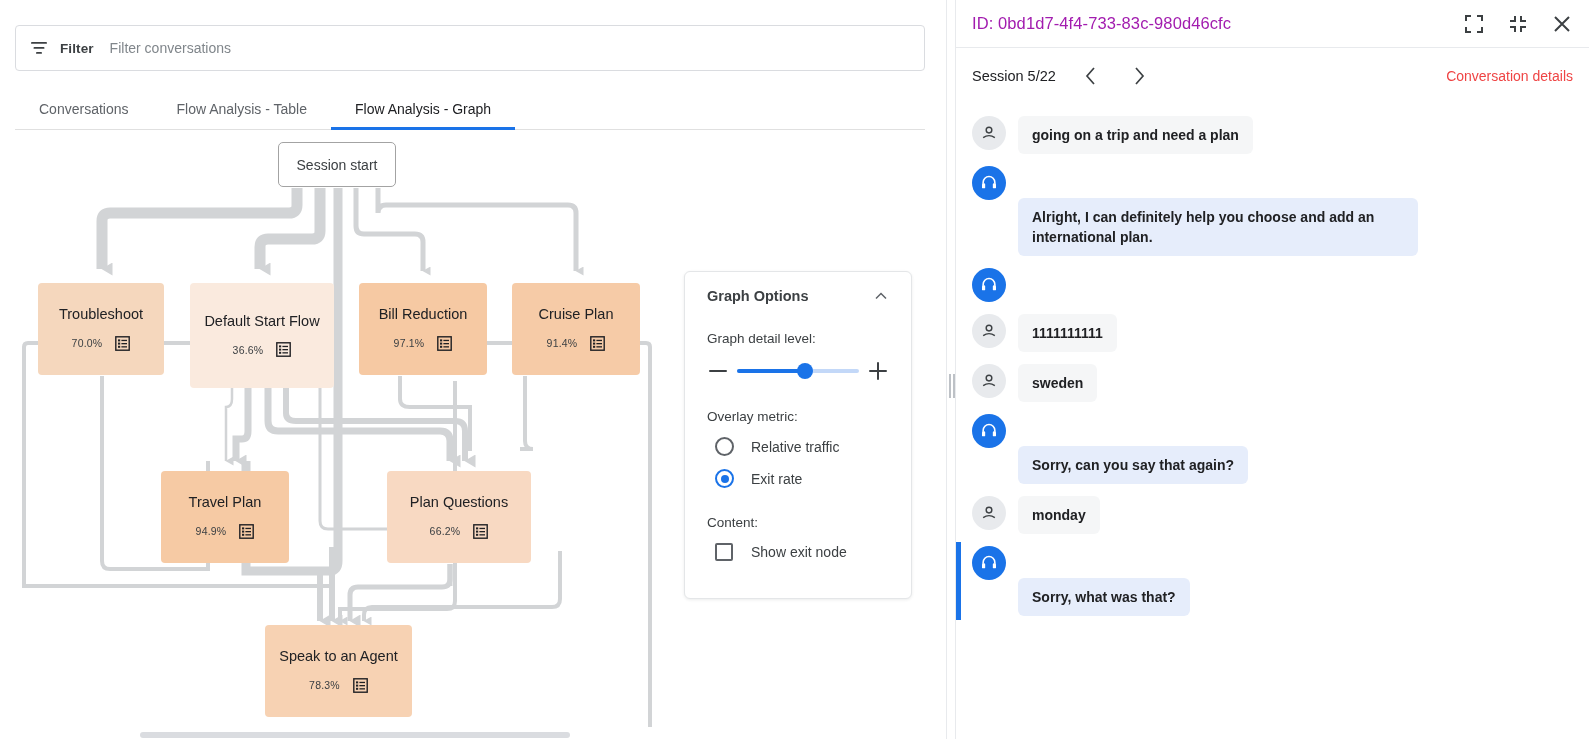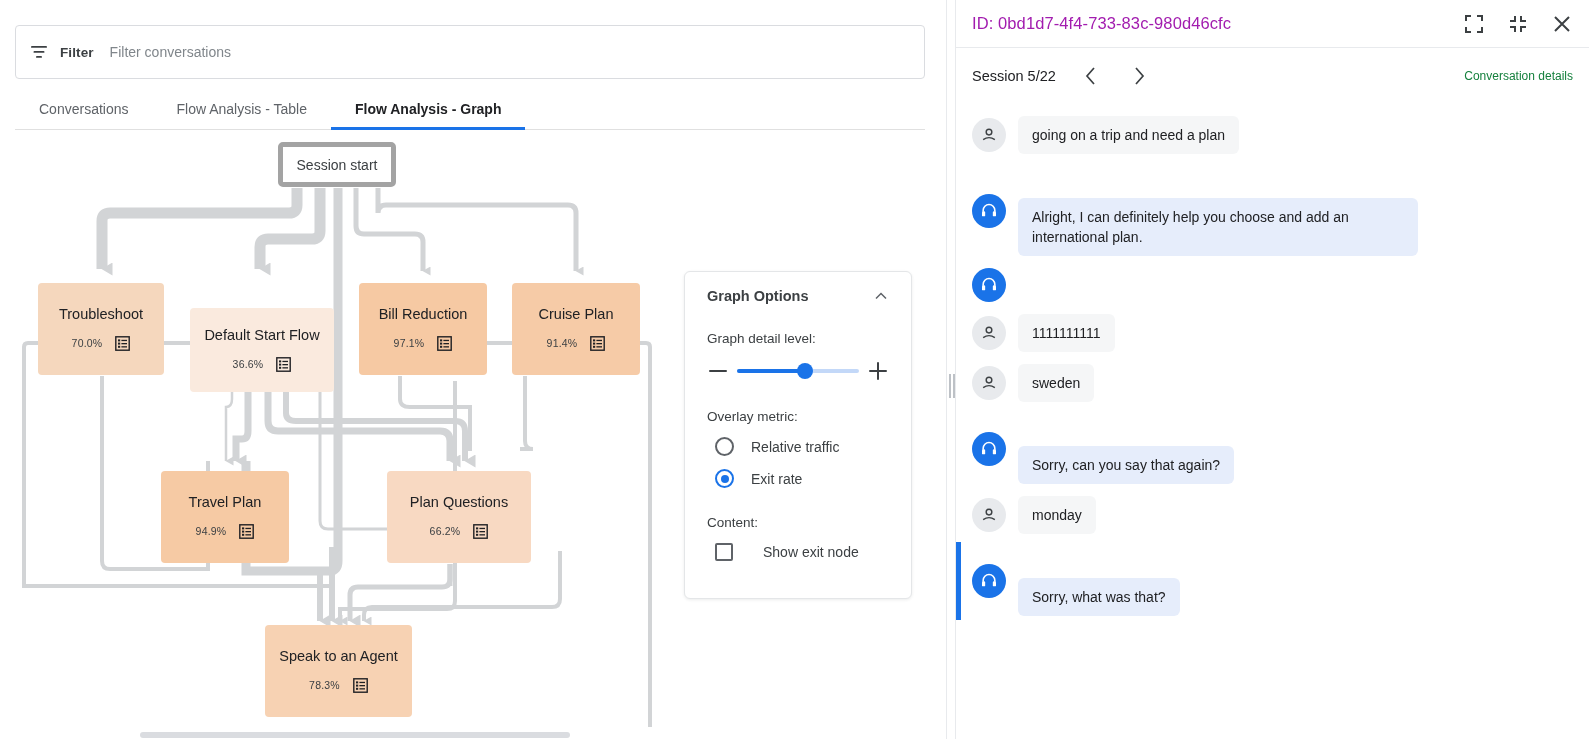--- a/index.html
+++ b/index.html
@@ -19,21 +19,21 @@
     position: relative;
     width: 946px; height: 739px;
     background: #fff;
     flex: 0 0 946px;
     overflow: hidden;
   }
 
   
   .filter-bar {
     position: absolute; left: 15px; top: 25px;
-    width: 910px; height: 54px;
+    width: 910px; height: 46px;
     border: 1px solid #dadce0; border-radius: 4px;
     background: #fff;
     display: flex; align-items: center;
     padding: 0 14px;
   }
   .filter-icon { width: 18px; height: 18px; margin-right: 12px; flex: 0 0 18px; display:block; }
   .filter-label { font-size: 13.5px; font-weight: 700; color: #3c4043; letter-spacing: .1px; }
   .filter-input {
     border: 0; outline: 0; margin-left: 14px; flex: 1;
     font-size: 14px; font-family: "Liberation Sans", sans-serif;
@@ -49,21 +49,21 @@
     display: flex; align-items: flex-start;
   }
   .tab {
     position: relative;
     height: 41px;
     display: flex; align-items: center; justify-content: center;
     padding: 0 24px;
     font-size: 14px; color: #5f6368;
     cursor: pointer; white-space: nowrap;
   }
-  .tab.active { color: #202124; font-weight: 700; }
+  .tab.active { color: #202124; font-weight: 400; }
   .tab.active::after {
     content: ""; position: absolute; left: 0; right: 0; bottom: -1px;
     height: 3px; background: #1a73e8;
   }
 
   
   .graph-canvas {
     position: absolute; left: 0; top: 131px;
     width: 946px; height: 596px;
     overflow: hidden;
@@ -84,21 +84,21 @@
   }
   .node-metric-row { display: flex; align-items: center; gap: 13px; }
   .node-pct { font-size: 10.5px; color: #3c4043; letter-spacing: .2px; }
   .node-list-icon { width: 15px; height: 15px; display: block; }
 
   .session-start {
     position: absolute;
     left: 278px; top: 11px;
     width: 118px; height: 45px;
     background: #fff;
-    border: 5px solid #a3a3a3;
+    border: 1px solid #a3a3a3;
     border-radius: 5px;
     display: flex; align-items: center; justify-content: center;
     font-size: 14px; color: #3c4043;
     z-index: 5;
   }
 
   
   .graph-options {
     position: absolute; left: 684px; top: 140px;
     width: 228px; height: 328px;
@@ -144,21 +144,21 @@
     content:""; position:absolute; left:3.5px; top:3.5px;
     width: 8px; height: 8px; border-radius: 50%; background:#1a73e8;
   }
   .radio-label { font-size: 14px; color: #3c4043; margin-left: 17px; }
 
   .check-row { display:flex; align-items:center; margin-top: 13px; cursor:pointer; padding-left: 8px; }
   .checkbox {
     width: 18px; height: 18px; flex:0 0 18px;
     border: 2px solid #5f6368; border-radius: 2px;
   }
-  .check-label { font-size: 14px; color: #3c4043; margin-left: 30px; }
+  .check-label { font-size: 14px; color: #3c4043; margin-left: 18px; }
 
   
   .hscroll {
     position:absolute; left: 0; bottom: 0; width: 946px; height: 12px;
     background:#fff; border-top: 1px solid #fff;
   }
   .hscroll .thumb-h {
     position:absolute; left: 140px; top: 4px; height: 6px; width: 430px;
     background:#dadce0; border-radius: 3px;
   }
@@ -195,28 +195,28 @@
   .ico-btn { width: 22px; height:22px; cursor:pointer; display:block; }
 
   .rp-session {
     position:absolute; left:0; top:48px; right:0; height:56px;
     display:flex; align-items:center; padding: 0 16px 0 16px;
   }
   .sess-label { font-size: 14.5px; color:#202124; font-weight: 400; }
   .nav-btn { width: 26px; height:26px; cursor:pointer; margin-left: 22px; display:block; }
   .nav-btn:first-of-type { margin-left: 42px; }
   .conv-details {
-    margin-left:auto; font-size: 12px; color:#15803d; cursor:pointer; white-space:nowrap;
+    margin-left:auto; font-size: 14px; color:#ef4444; cursor:pointer; white-space:nowrap;
   }
 
   .messages {
     position:absolute; left:0; top:104px; right:0; bottom:0;
     overflow:hidden; padding-top: 6px;
   }
-  .msg-row { position: relative; display:flex; align-items:center; padding: 6px 16px 6px 16px; }
+  .msg-row { position: relative; display:flex; align-items:flex-start; padding: 6px 16px 6px 16px; font-weight: bold; }
   .msg-row .hl {
     position:absolute; left: 0px; top: 2px; width: 5px; bottom: 2px; background:#1a73e8; border-radius: 0;
   }
   .avatar {
     width: 34px; height:34px; border-radius:50%; flex:0 0 34px;
     display:flex; align-items:center; justify-content:center; margin-right: 12px;
   }
   .avatar.user { background: #e8eaed; }
   .avatar.agent { background: #1a73e8; }
   .bubble {
@@ -326,21 +326,21 @@
               <rect x="6.4" y="3.8" width="5.6" height="1.3" fill="#202124"></rect>
               <rect x="3" y="6.6" width="2.2" height="2" fill="#202124"></rect>
               <rect x="6.4" y="7" width="5.6" height="1.3" fill="#202124"></rect>
               <rect x="3" y="9.8" width="2.2" height="2" fill="#202124"></rect>
               <rect x="6.4" y="10.2" width="5.6" height="1.3" fill="#202124"></rect>
             </svg>
           </span>
         </div>
       </div>
 
-      <div class="node" style="left:190px;top:152px;width:144px;height:84px;background:#faeade;margin-top:25px;">
+      <div class="node" style="left:190px;top:152px;width:144px;height:105px;background:#faeade;">
         <div class="node-title">Default Start Flow</div>
         <div class="node-metric-row">
           <span class="node-pct">36.6%</span>
           <span class="node-list-icon">
             <svg viewBox="0 0 15 15" width="15" height="15">
               <rect x=".8" y=".8" width="13.4" height="13.4" fill="none" stroke="#202124" stroke-width="1.4"></rect>
               <rect x="3" y="3.4" width="2.2" height="2" fill="#202124"></rect>
               <rect x="6.4" y="3.8" width="5.6" height="1.3" fill="#202124"></rect>
               <rect x="3" y="6.6" width="2.2" height="2" fill="#202124"></rect>
               <rect x="6.4" y="7" width="5.6" height="1.3" fill="#202124"></rect>

